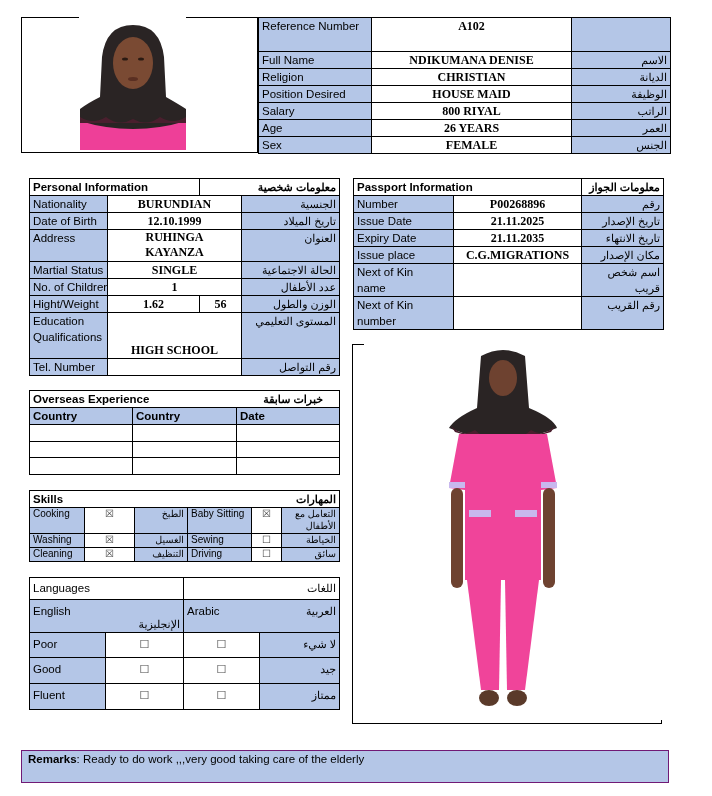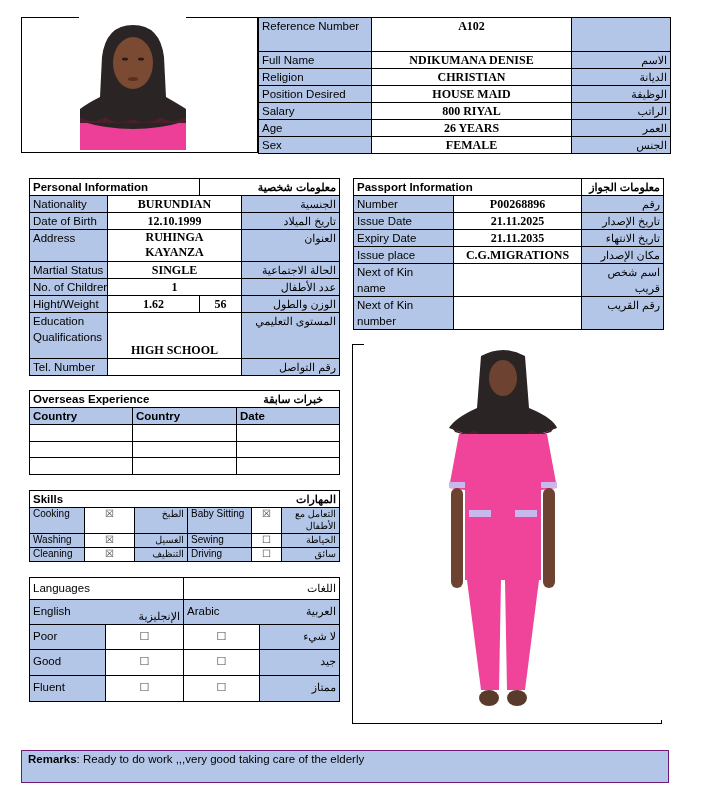--- a/index.html
+++ b/index.html
@@ -321,21 +321,21 @@
       <col style="width:76px">
       <col style="width:80px">
     </colgroup>
   <tbody>
       <tr style="height:22px">
     <td colspan="2" style="padding-top:2px;">Languages</td>
     <td colspan="2" class="ar" style="padding-top:2px;">اللغات</td>
   </tr>
   <tr style="height:23px">
     <td class="blue" style="border-right:none; padding-top:3px;">English</td>
-    <td class="blue ar" style="border-left:none; padding-top:8px;">الإنجليزية</td>
+    <td class="blue ar" style="border-left:none; padding-top:16px;">الإنجليزية</td>
     <td class="blue" style="border-right:none; padding-top:3px;">Arabic</td>
     <td class="blue ar" style="border-left:none; padding-top:3px;">العربية</td>
   </tr>
   <tr style="height:25px">
     <td class="blue" style="padding-top:3px;">Poor</td>
     <td class="cb" style="padding-top:3px;">☐</td>
     <td class="cb" style="padding-top:3px;">☐</td>
     <td class="blue ar" style="padding-top:3px;">لا شيء</td>
   </tr>
   <tr style="height:26px">

